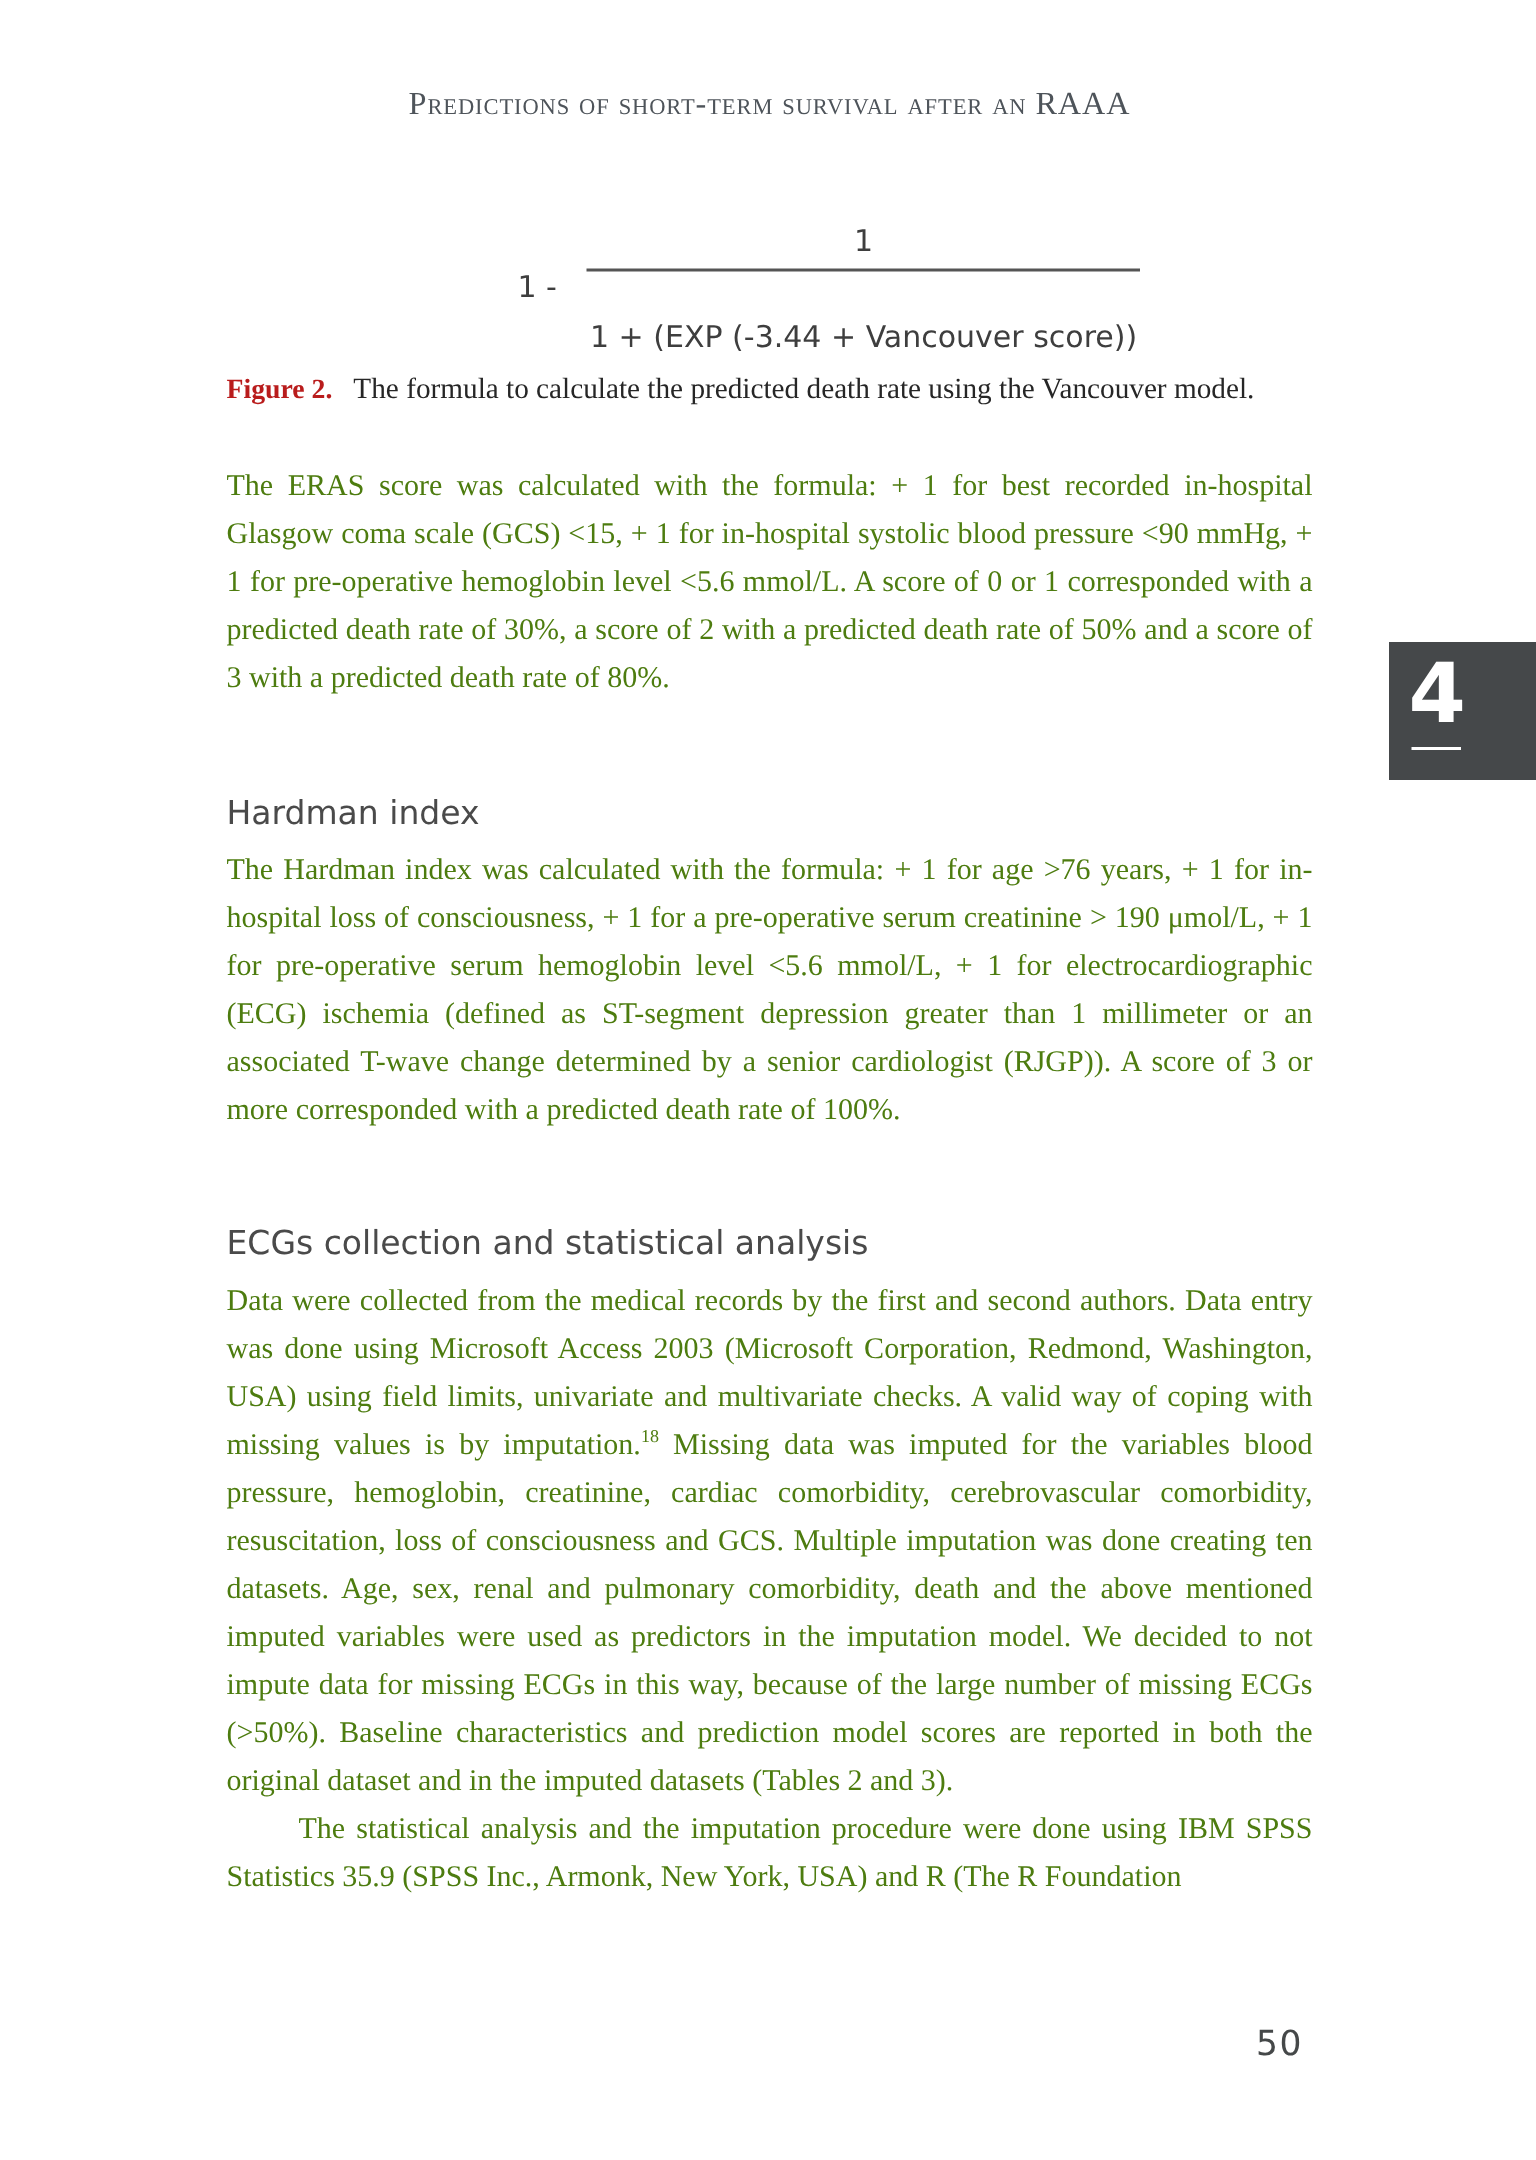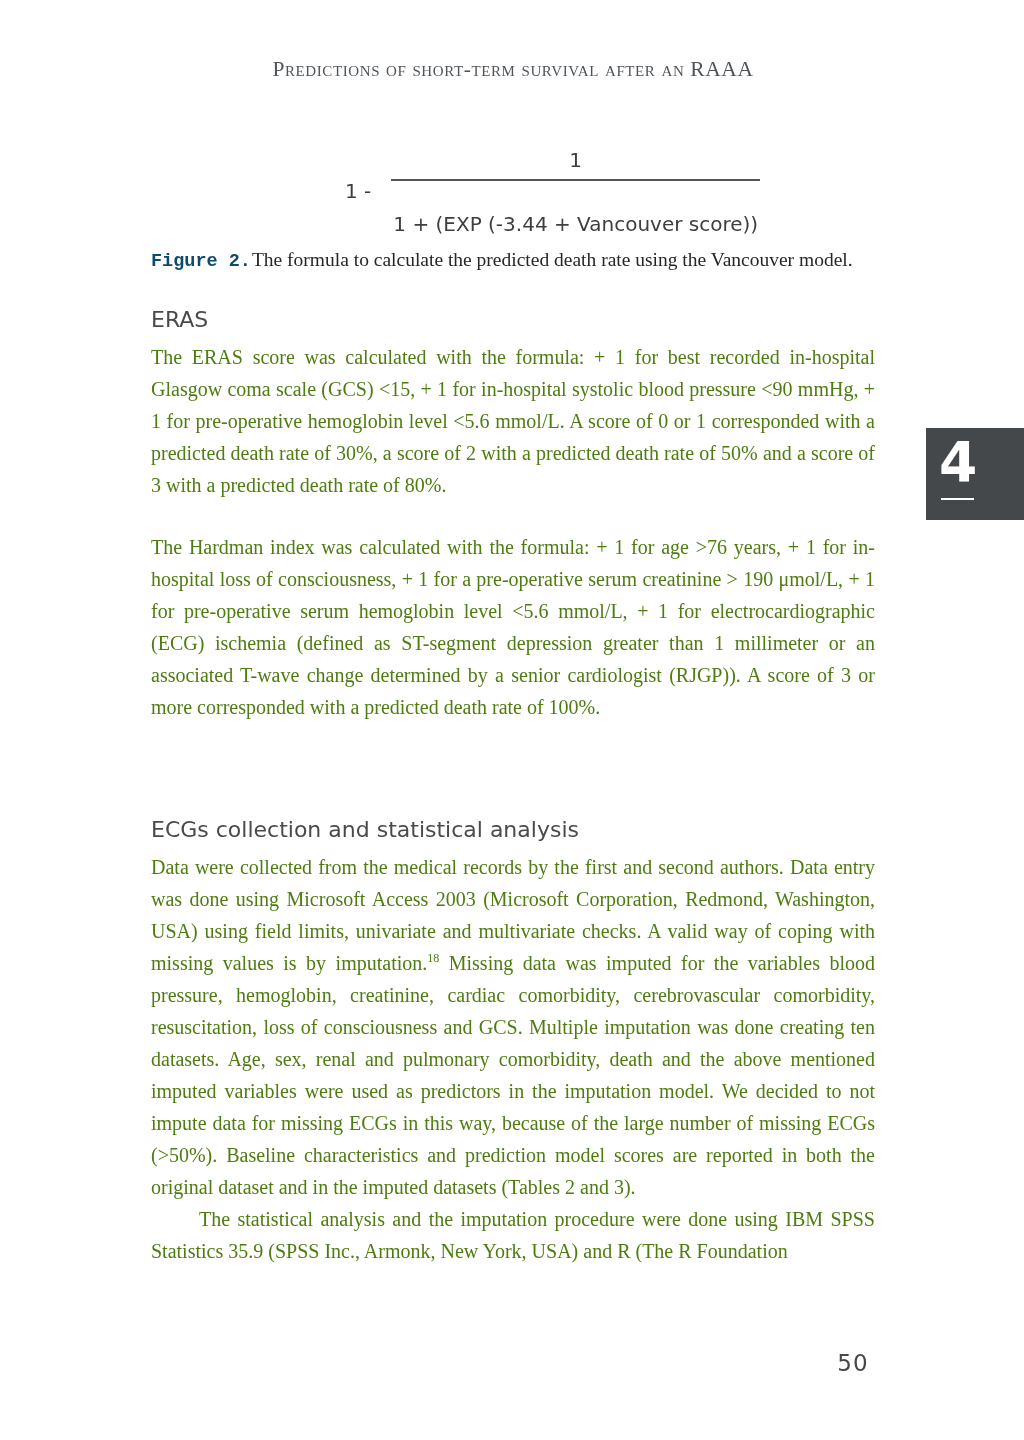--- a/index.html
+++ b/index.html
@@ -63,25 +63,25 @@
   
   .figure-caption {
     position: absolute;
     top: 249px;
     left: 151px;
     width: 740px;
     font-size: 19.5px;
     color: #262626;
   }
   .figure-caption .cap-label {
-    font-family: Liberation Mono, monospace;
+    font-family: Liberation Serif, serif;
     font-weight: bold;
     font-size: 18.5px;
-    color: #0c4a6e;
-    margin-right: 1px;
+    color: #b91c1c;
+    margin-right: 14px;
   }
 
   
   .section {
     position: absolute;
     left: 151px;
     width: 724px;
   }
   .section-heading {
     font-family: "DejaVu Sans", sans-serif;
@@ -161,25 +161,25 @@
     <span class="num">1</span>
     <span class="den">1 + (EXP (-3.44 + Vancouver score))</span>
   </span>
 </div>
 
 <div class="figure-caption">
   <span class="cap-label">Figure 2.</span><span>The formula to calculate the predicted death rate using the Vancouver model.</span>
 </div>
 
 <section class="section" id="section-eras">
-  <h2 class="section-heading">ERAS</h2>
   <p class="body-text">The ERAS score was calculated with the formula: + 1 for best recorded in-hospital Glasgow coma scale (GCS) &lt;15, + 1 for in-hospital systolic blood pressure &lt;90 mmHg, + 1 for pre-operative hemoglobin level &lt;5.6 mmol/L. A score of 0 or 1 corresponded with a predicted death rate of 30%, a score of 2 with a predicted death rate of 50% and a score of 3 with a predicted death rate of 80%.</p>
 </section>
 
 <section class="section" id="section-hardman">
+  <h2 class="section-heading">Hardman index</h2>
   <p class="body-text">The Hardman index was calculated with the formula: + 1 for age &gt;76 years, + 1 for in-hospital loss of consciousness, + 1 for a pre-operative serum creatinine &gt; 190 μmol/L, + 1 for pre-operative serum hemoglobin level &lt;5.6 mmol/L, + 1 for electrocardiographic (ECG) ischemia (defined as ST-segment depression greater than 1 millimeter or an associated T-wave change determined by a senior cardiologist (RJGP)). A score of 3 or more corresponded with a predicted death rate of 100%.</p>
 </section>
 
 <section class="section" id="section-data">
   <h2 class="section-heading">ECGs collection and statistical analysis</h2>
   <p class="body-text"><span>Data were collected from the medical records by the first and second authors. Data entry was done using Microsoft Access 2003 (Microsoft Corporation, Redmond, Washington, USA) using field limits, univariate and multivariate checks. A valid way of coping with missing values is by imputation.</span><sup>18</sup><span> Missing data was imputed for the variables blood pressure, hemoglobin, creatinine, cardiac comorbidity, cerebrovascular comorbidity, resuscitation, loss of consciousness and GCS. Multiple imputation was done creating ten datasets. Age, sex, renal and pulmonary comorbidity, death and the above mentioned imputed variables were used as predictors in the imputation model. We decided to not impute data for missing ECGs in this way, because of the large number of missing ECGs (&gt;50%). Baseline characteristics and prediction model scores are reported in both the original dataset and in the imputed datasets (Tables 2 and 3).</span></p>
   <p class="body-text indent-first">The statistical analysis and the imputation procedure were done using IBM SPSS Statistics 35.9 (SPSS Inc., Armonk, New York, USA) and R (The R Foundation</p>
 </section>
 
 <div class="chapter-tab">

